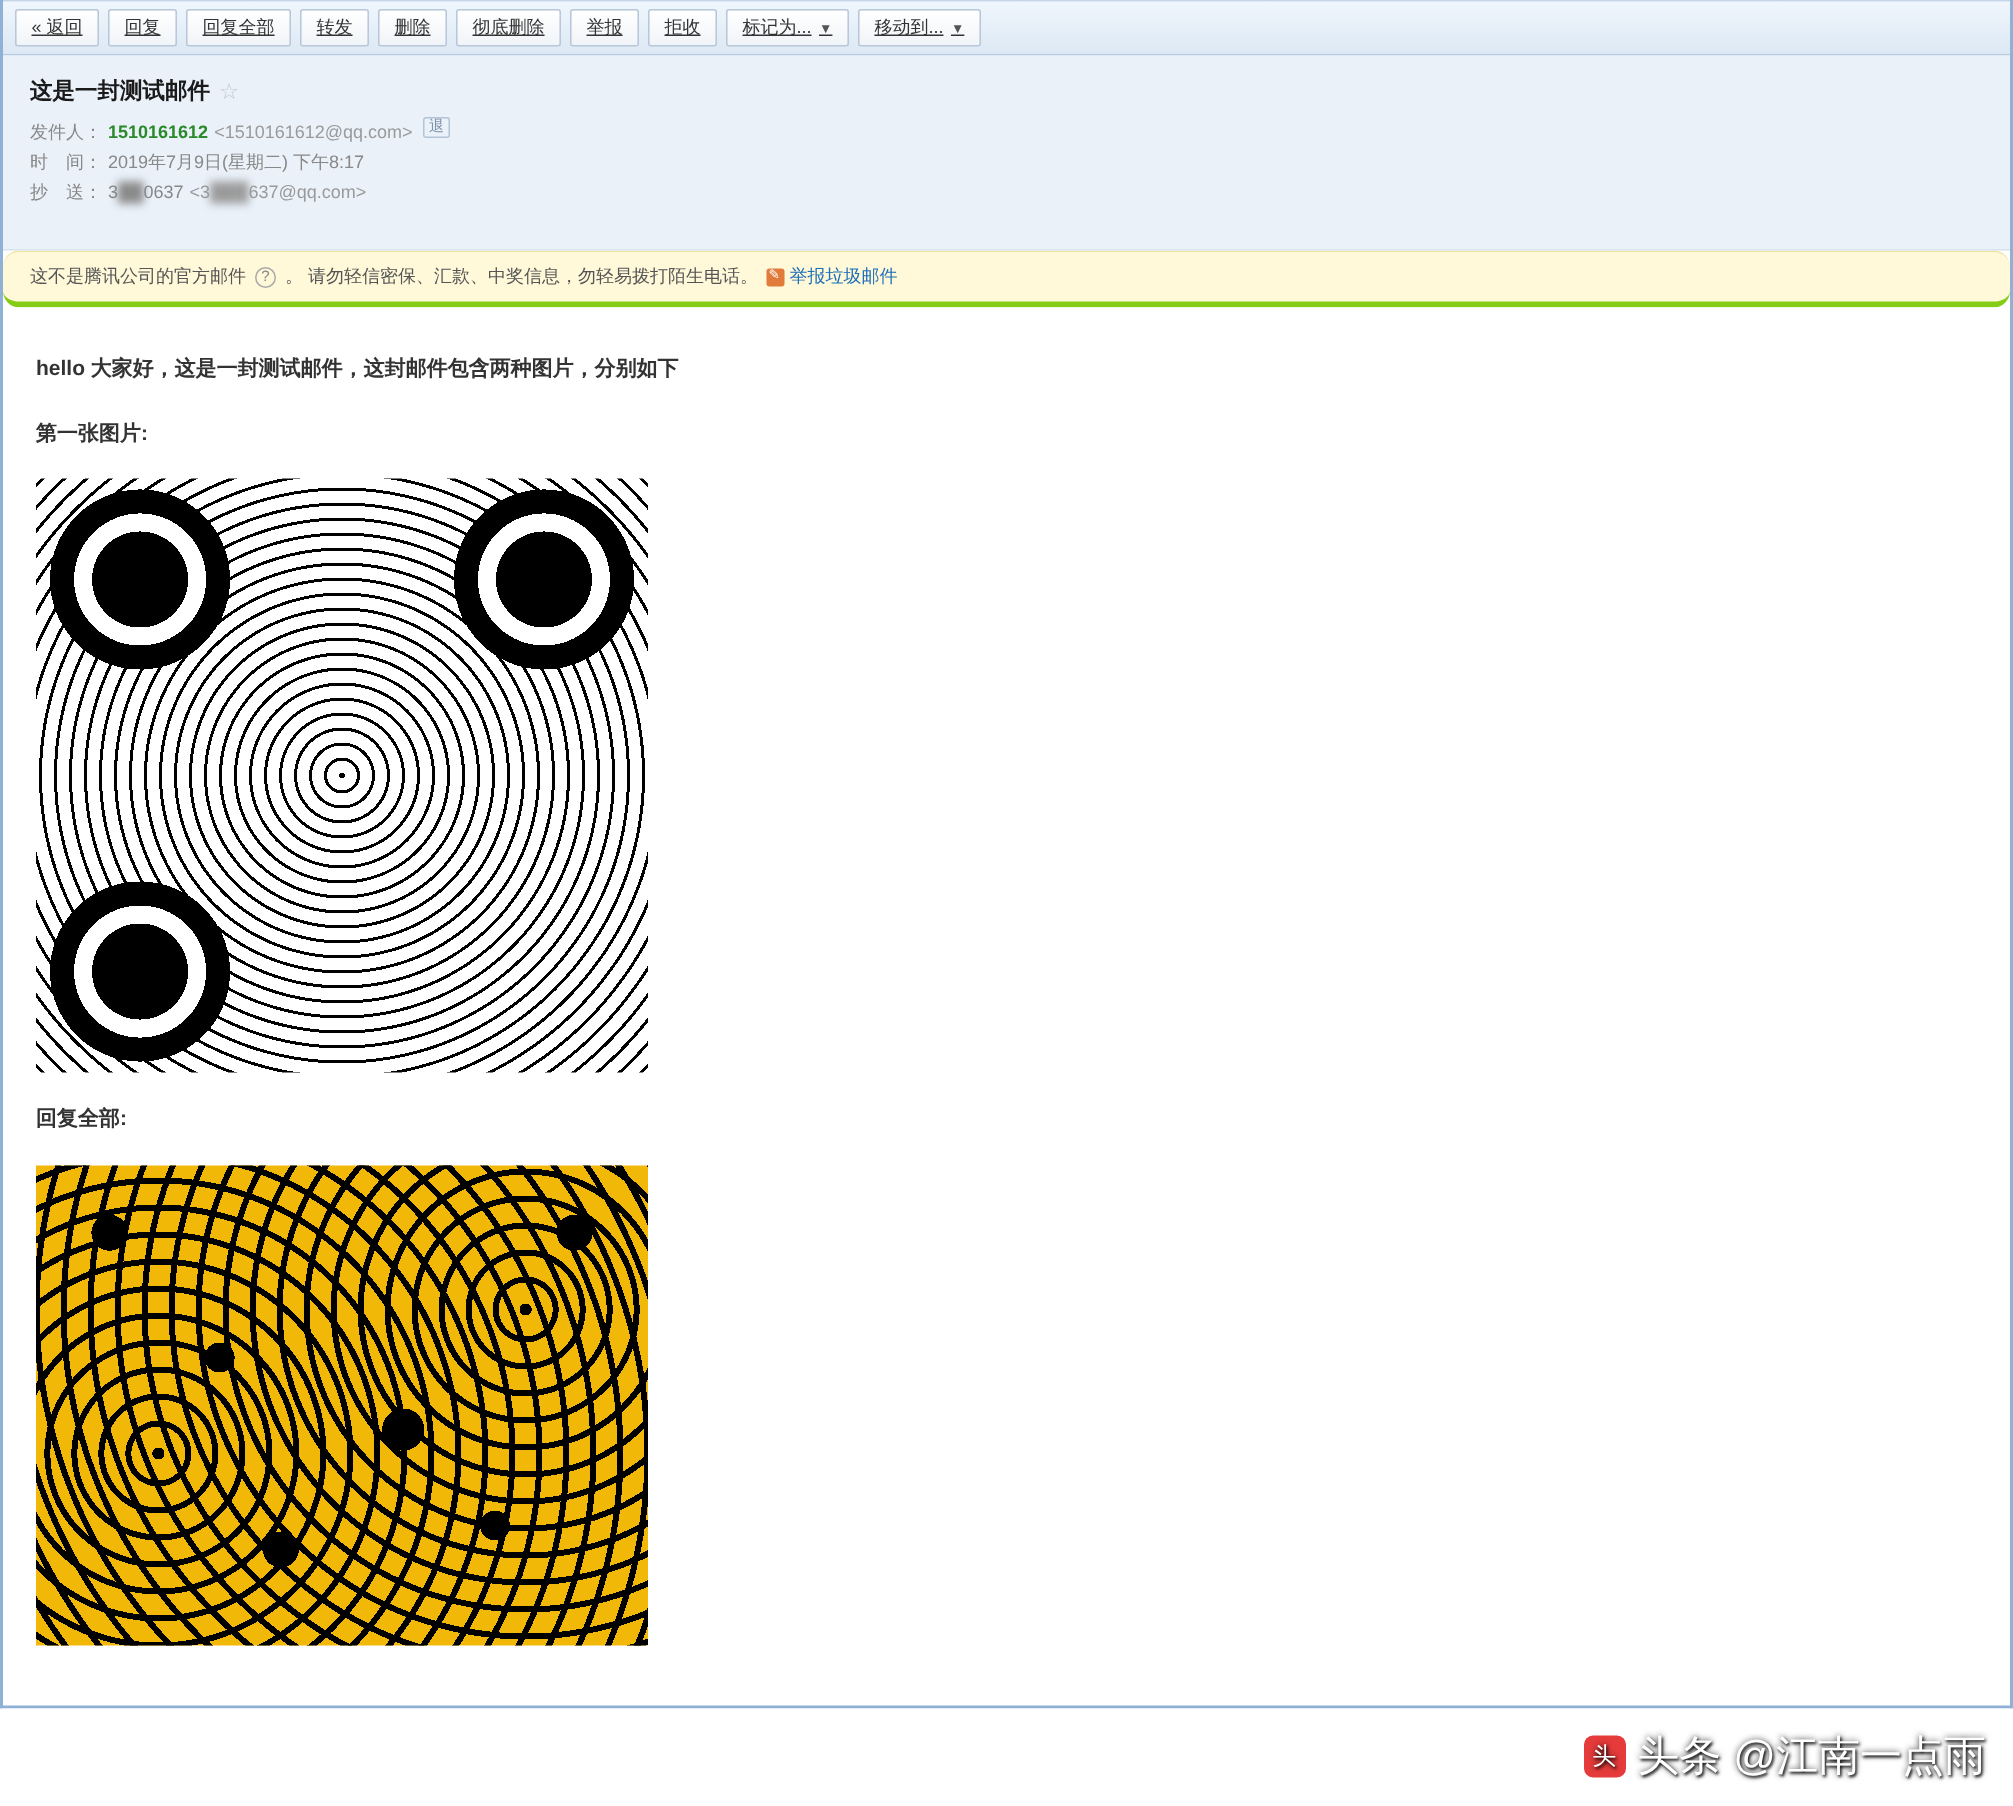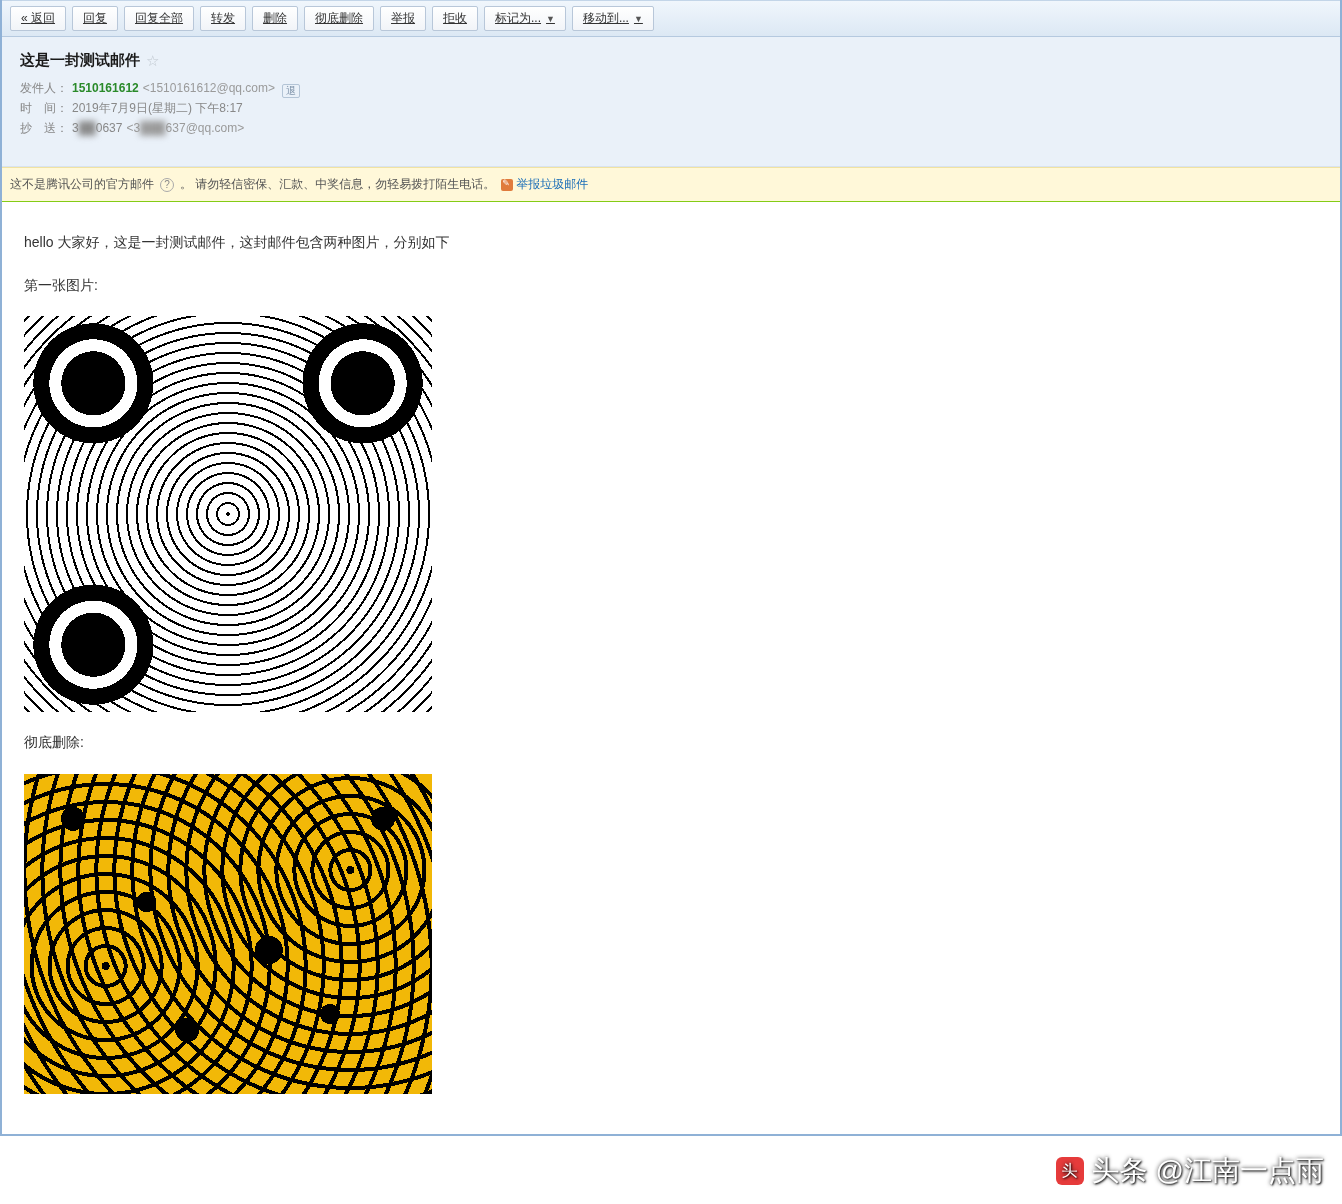--- a/index.html
+++ b/index.html
@@ -40,57 +40,58 @@
   }
   .tb-btn .arr { font-size: 9px; color: #555; margin-left: 2px; }
   .header-block {
     background: #eaf1f9;
     padding: 14px 18px 28px 18px;
     border-bottom: 1px solid #d9e3ee;
   }
   .subject-line { display: flex; align-items: center; gap: 6px; margin-bottom: 8px; }
   .subject { font-size: 15px; font-weight: bold; color: #1a1a1a; }
   .star { color: #c0c8d0; font-size: 15px; cursor: pointer; }
-  .meta-row { font-size: 12px; color: #888; line-height: 20px; display: flex; align-items: flex-end; gap: 4px; }
+  .meta-row { font-size: 12px; color: #888; line-height: 20px; display: flex; align-items: flex-start; gap: 4px; }
   .meta-label { color: #888; min-width: 44px; display: inline-block; letter-spacing: 0; }
   .sender-name { color: #2a8a2a; font-weight: bold; }
   .email-addr { color: #9a9a9a; }
   .blur { filter: blur(3px); }
   .tag-box {
     display: inline-flex; align-items: center; justify-content: center;
     border: 1px solid #b3c4d6; color: #7a8fa6;
     font-size: 10px; padding: 0 3px; height: 14px; line-height: 12px;
     border-radius: 2px; margin-left: 3px;
   }
   .warning-bar {
     background: #fff8d9;
     border-top: 1px solid #f0e2a3;
-    border-bottom: 1px solid #84cc16;
-    padding: 8px 8px;
+    border-bottom: 4px solid #84cc16;
+    padding: 8px 18px;
     font-size: 12px;
     color: #555;
     display: flex;
     align-items: center;
     gap: 6px;
+    border-radius: 11px;
   }
   .warning-bar .q-mark {
     display: inline-flex; align-items: center; justify-content: center;
     width: 14px; height: 14px; border: 1px solid #aaa; border-radius: 50%;
     font-size: 10px; color: #888;
   }
   .report-link { color: #1d6fb8; text-decoration: none; display: inline-flex; align-items: center; gap: 3px; }
   .report-link .ricon {
     display: inline-block; width: 12px; height: 12px;
     background: #e07b3c; border-radius: 2px; position: relative;
   }
   .report-link .ricon::after {
     content: "✎"; color: #fff; font-size: 9px; position: absolute; top: -1px; left: 1px;
   }
   .body-area { padding: 28px 22px 40px 22px; font-size: 14px; color: #333; line-height: 1.8; }
-  .body-area p { margin-bottom: 18px; }
+  .body-area p { margin-bottom: 18px; font-weight: bold; }
   .qr-placeholder {
     width: 408px; height: 396px; display: block;
     background:
       radial-gradient(circle at 17% 17%, #000 0 32px, #fff 32px 44px, #000 44px 60px, transparent 60px),
       radial-gradient(circle at 83% 17%, #000 0 32px, #fff 32px 44px, #000 44px 60px, transparent 60px),
       radial-gradient(circle at 17% 83%, #000 0 32px, #fff 32px 44px, #000 44px 60px, transparent 60px),
       repeating-radial-gradient(circle at 50% 50%, #000 0 2px, transparent 2px 10px),
       #fff;
     border: none;
     margin-bottom: 18px;
@@ -178,21 +179,21 @@
     <a href="#" class="report-link">
       <span class="ricon"></span>
       <span>举报垃圾邮件</span>
     </a>
   </div>
 
   <div class="body-area">
     <p>hello 大家好，这是一封测试邮件，这封邮件包含两种图片，分别如下</p>
     <p>第一张图片:</p>
     <div class="qr-placeholder"></div>
-    <p>彻底删除:</p>
+    <p>回复全部:</p>
     <div class="qr2-placeholder"></div>
   </div>
 
 </div>
 
 <div class="watermark">
   <span class="logo">头</span>
   <span>头条</span>
   <span>@江南一点雨</span>
 </div>

